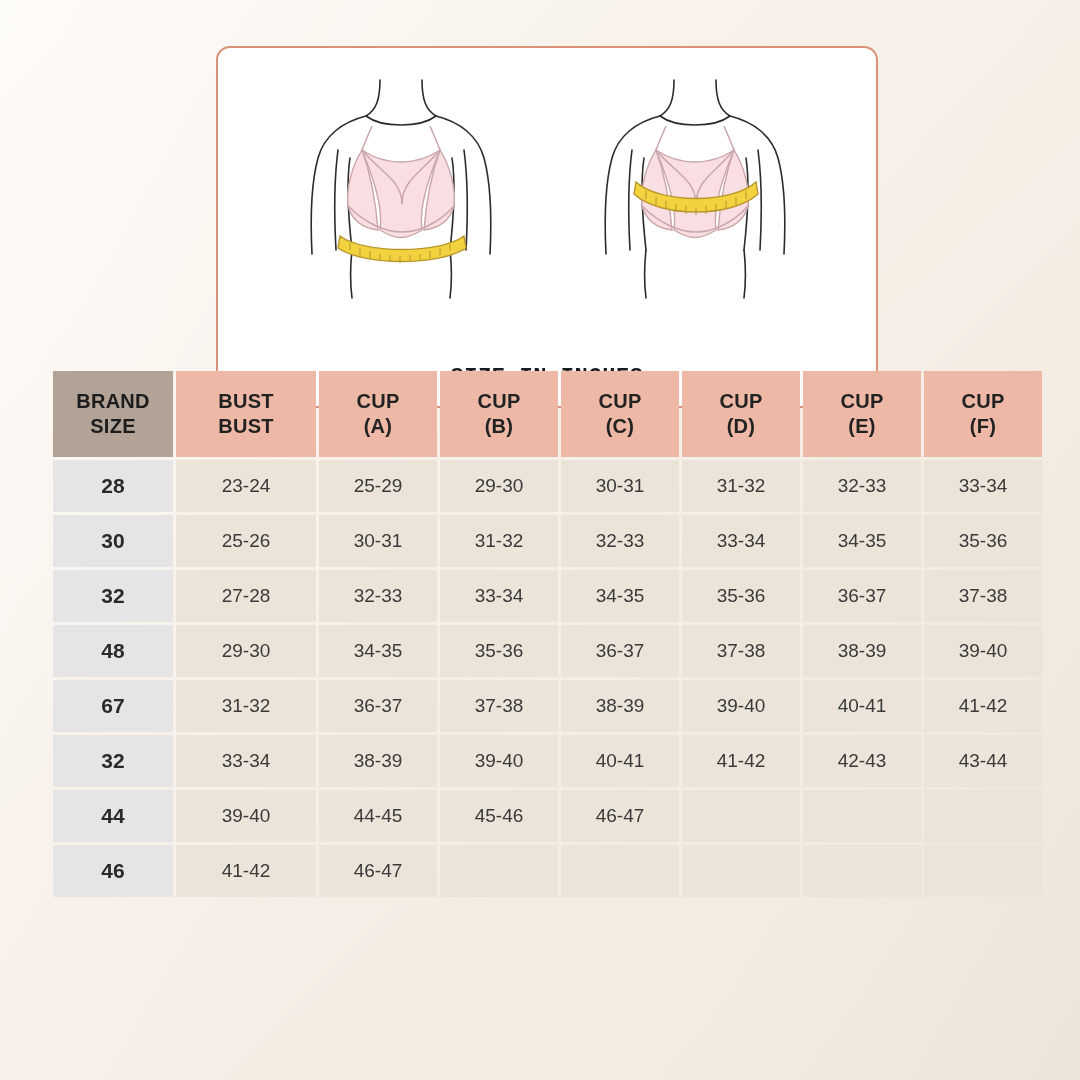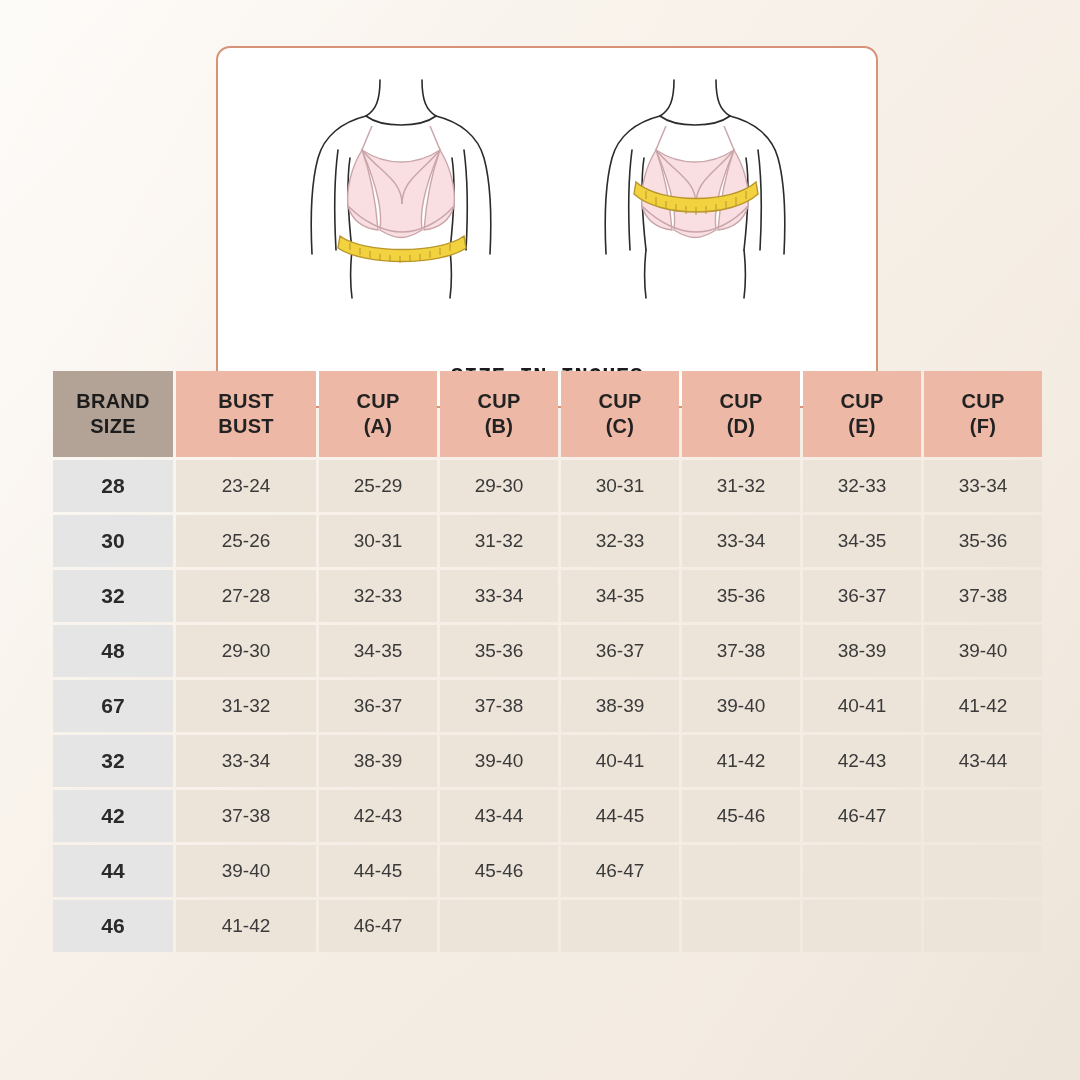--- a/index.html
+++ b/index.html
@@ -325,30 +325,20 @@
       <td class="size-cell">32</td>
       <td>33-34</td>
       <td>38-39</td>
       <td>39-40</td>
       <td>40-41</td>
       <td>41-42</td>
       <td>42-43</td>
       <td>43-44</td>
     </tr>
     <tr>
-      <td class="size-cell">42</td>
-      <td>37-38</td>
-      <td>42-43</td>
-      <td>43-44</td>
-      <td>44-45</td>
-      <td>45-46</td>
-      <td>46-47</td>
-      <td class="empty-cell"></td>
-    </tr>
-    <tr>
       <td class="size-cell">44</td>
       <td>39-40</td>
       <td>44-45</td>
       <td>45-46</td>
       <td>46-47</td>
       <td class="empty-cell"></td>
       <td class="empty-cell"></td>
       <td class="empty-cell"></td>
     </tr>
     <tr>

